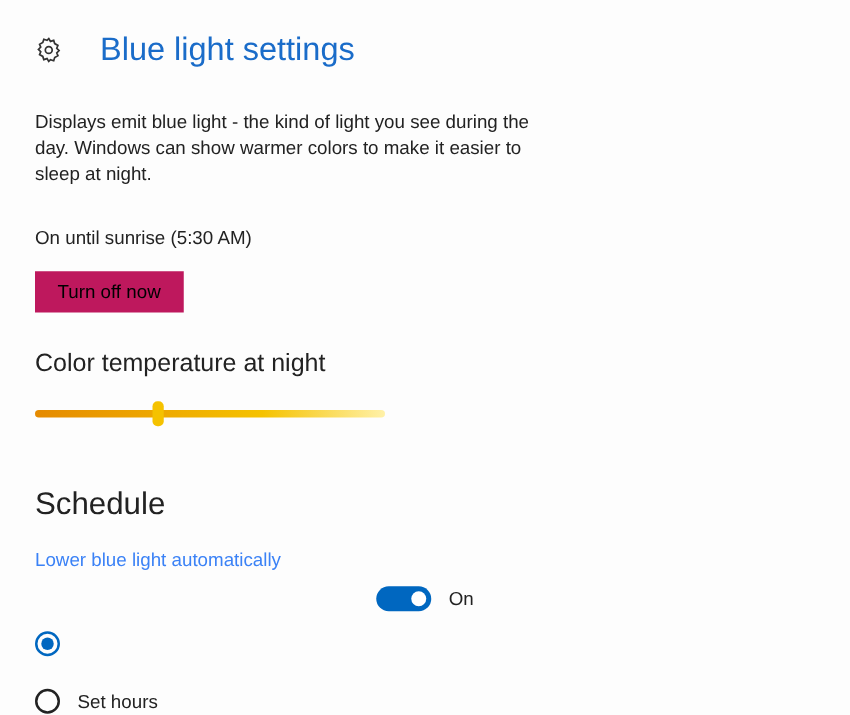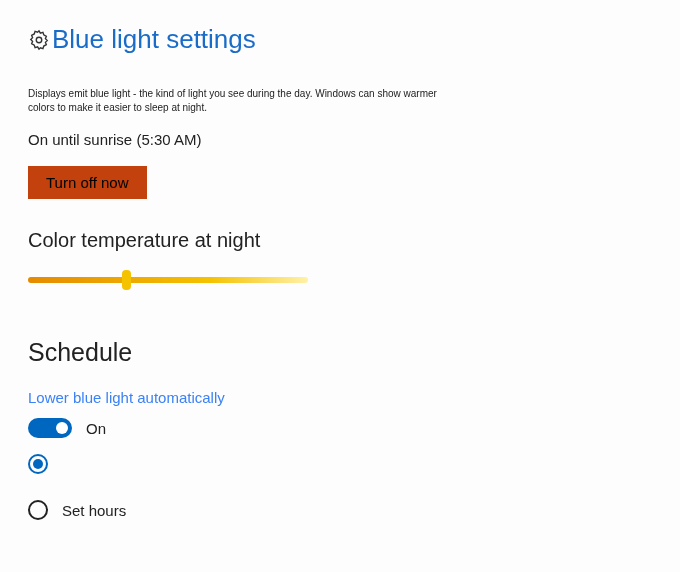--- a/index.html
+++ b/index.html
@@ -9,49 +9,49 @@
       width: 680px;
       height: 572px;
       padding: 24px 28px;
       color: #000;
       font-size: 15px;
       overflow: hidden;
     }
     .header {
       display: flex;
       align-items: center;
-      gap: 2px;
+      gap: 30px;
       margin-bottom: 32px;
     }
     .gear-icon {
       width: 22px;
       height: 22px;
       color: #333;
       flex-shrink: 0;
     }
     .page-title {
       font-size: 26px;
       font-weight: 400;
       color: #1a6cc9;
     }
     .description {
-      font-size: 10px;
+      font-size: 15px;
       line-height: 1.4;
       color: #222;
       max-width: 420px;
-      margin-bottom: 16px;
+      margin-bottom: 32px;
     }
     .status-line {
       font-size: 15px;
       color: #222;
       margin-bottom: 18px;
     }
     .btn {
       display: inline-block;
-      background: #c2410c;
+      background: #be185d;
       border: none;
       padding: 8px 18px;
       font-size: 15px;
       color: #000;
       cursor: pointer;
       font-family: inherit;
     }
     .section-gap { margin-bottom: 30px; }
     .slider-label {
       font-size: 20px;
@@ -92,20 +92,21 @@
     .setting-label {
       font-size: 15px;
       color: #3b82f6;
       margin-bottom: 12px;
     }
     .toggle-row {
       display: flex;
       align-items: center;
       gap: 14px;
       margin-bottom: 16px;
+      justify-content: center;
     }
     .toggle {
       width: 44px;
       height: 20px;
       background: #0067c0;
       border-radius: 10px;
       position: relative;
       cursor: pointer;
       flex-shrink: 0;
     }

